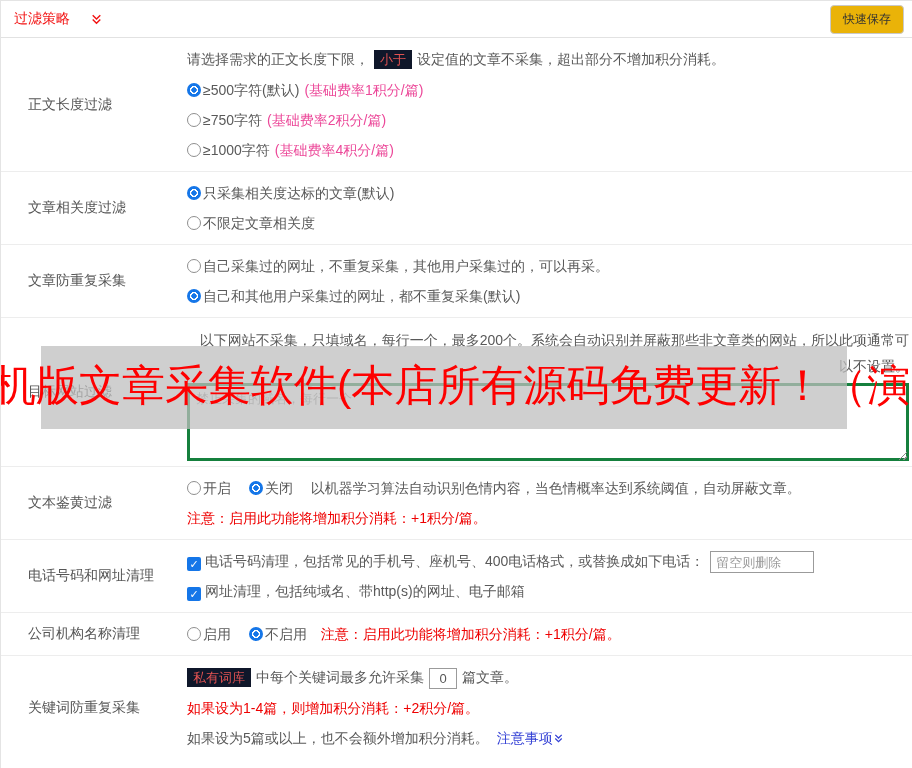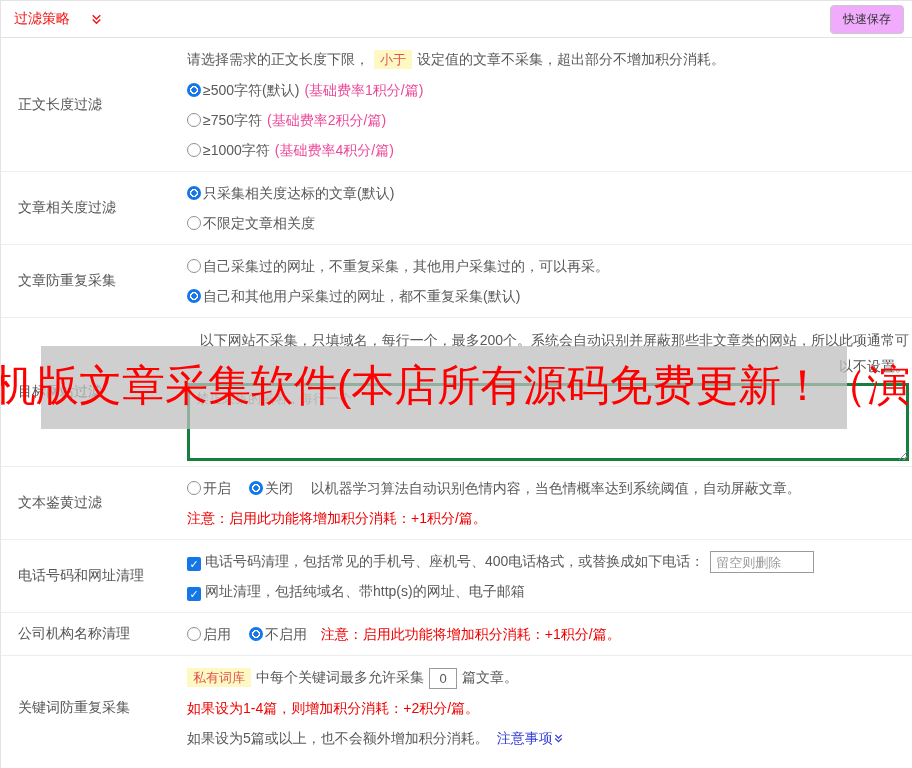--- a/index.html
+++ b/index.html
@@ -6,43 +6,43 @@
   html,body { width:912px; height:768px; overflow:hidden; background:#fff;
     font-family:"Liberation Sans","DejaVu Sans",sans-serif; }
   .page { position:relative; width:912px; height:768px; background:#fff;
     border-top:1px solid #e4e4e4; border-left:1px solid #e4e4e4; overflow:hidden; }
 
   
   .hdr { display:flex; justify-content:space-between; align-items:center;
     height:37px; padding:0 8px 0 13px; border-bottom:1px solid #e2e2e2; }
   .hdr-title { color:#f21212; font-size:14px; display:flex; align-items:center; gap:20px; }
   .chev2 { display:inline-block; line-height:0; }
-  .save-btn { font-size:12px; color:#333; background:#f0abfc; border:1px solid #c9c9c9;
+  .save-btn { font-size:12px; color:#333; background:#eab308; border:1px solid #c9c9c9;
     border-radius:4px; padding:5px 12px; cursor:pointer; }
 
   
   .row { display:flex; border-bottom:1px solid #ededed; }
-  .row-label { width:186px; min-width:186px; padding-left:17px; display:flex;
+  .row-label { width:186px; min-width:186px; padding-left:27px; display:flex;
     align-items:center; color:#555; font-size:14px; }
   .row-content { flex:1; padding:6px 10px 6px 0; font-size:14px; color:#595959; }
   .line { line-height:30px; }
   .desc { line-height:26px; padding-top:3px;text-align:right; }
 
   
   .radio { display:inline-block; width:14px; height:14px; border-radius:50%;
     border:1px solid #8f8f8f; background:#fff; vertical-align:-2px; margin-right:2px; }
   .radio.checked { border:none;
     background:radial-gradient(closest-side,#1576e8 0 36%,#fff 38% 56%,#1576e8 58% 100%); }
   .checkbox { display:inline-block; width:14px; height:14px; border-radius:2px;
     background:#1576e8; color:#fff; font-size:11px; line-height:14px; text-align:center;
     vertical-align:-2px; margin-right:4px; }
 
   .fee { color:#ec4899; margin-left:5px; }
   .note-red { color:#ee0000; }
-  .tag { color:#e05252; background:#fef9c3; padding:2px 6px; margin:0 5px; font-size:13px; }
+  .tag { color:#e05252; background:#0f172a; padding:2px 6px; margin:0 5px; font-size:13px; }
   .link { color:#3340d5; cursor:pointer; margin-left:8px; }
   .gap { margin-right:14px; }
 
   .text-input { height:22px; border:1px solid #9b9b9b; font-size:13px; color:#555;
     padding:0 5px; margin-left:6px; width:104px; vertical-align:middle; }
   .text-input::placeholder { color:#9a9a9a; }
   .num-input { width:28px; height:21px; border:1px solid #9b9b9b; font-size:13px;
     color:#555; text-align:center; margin:0 5px; vertical-align:middle; }
 
   

